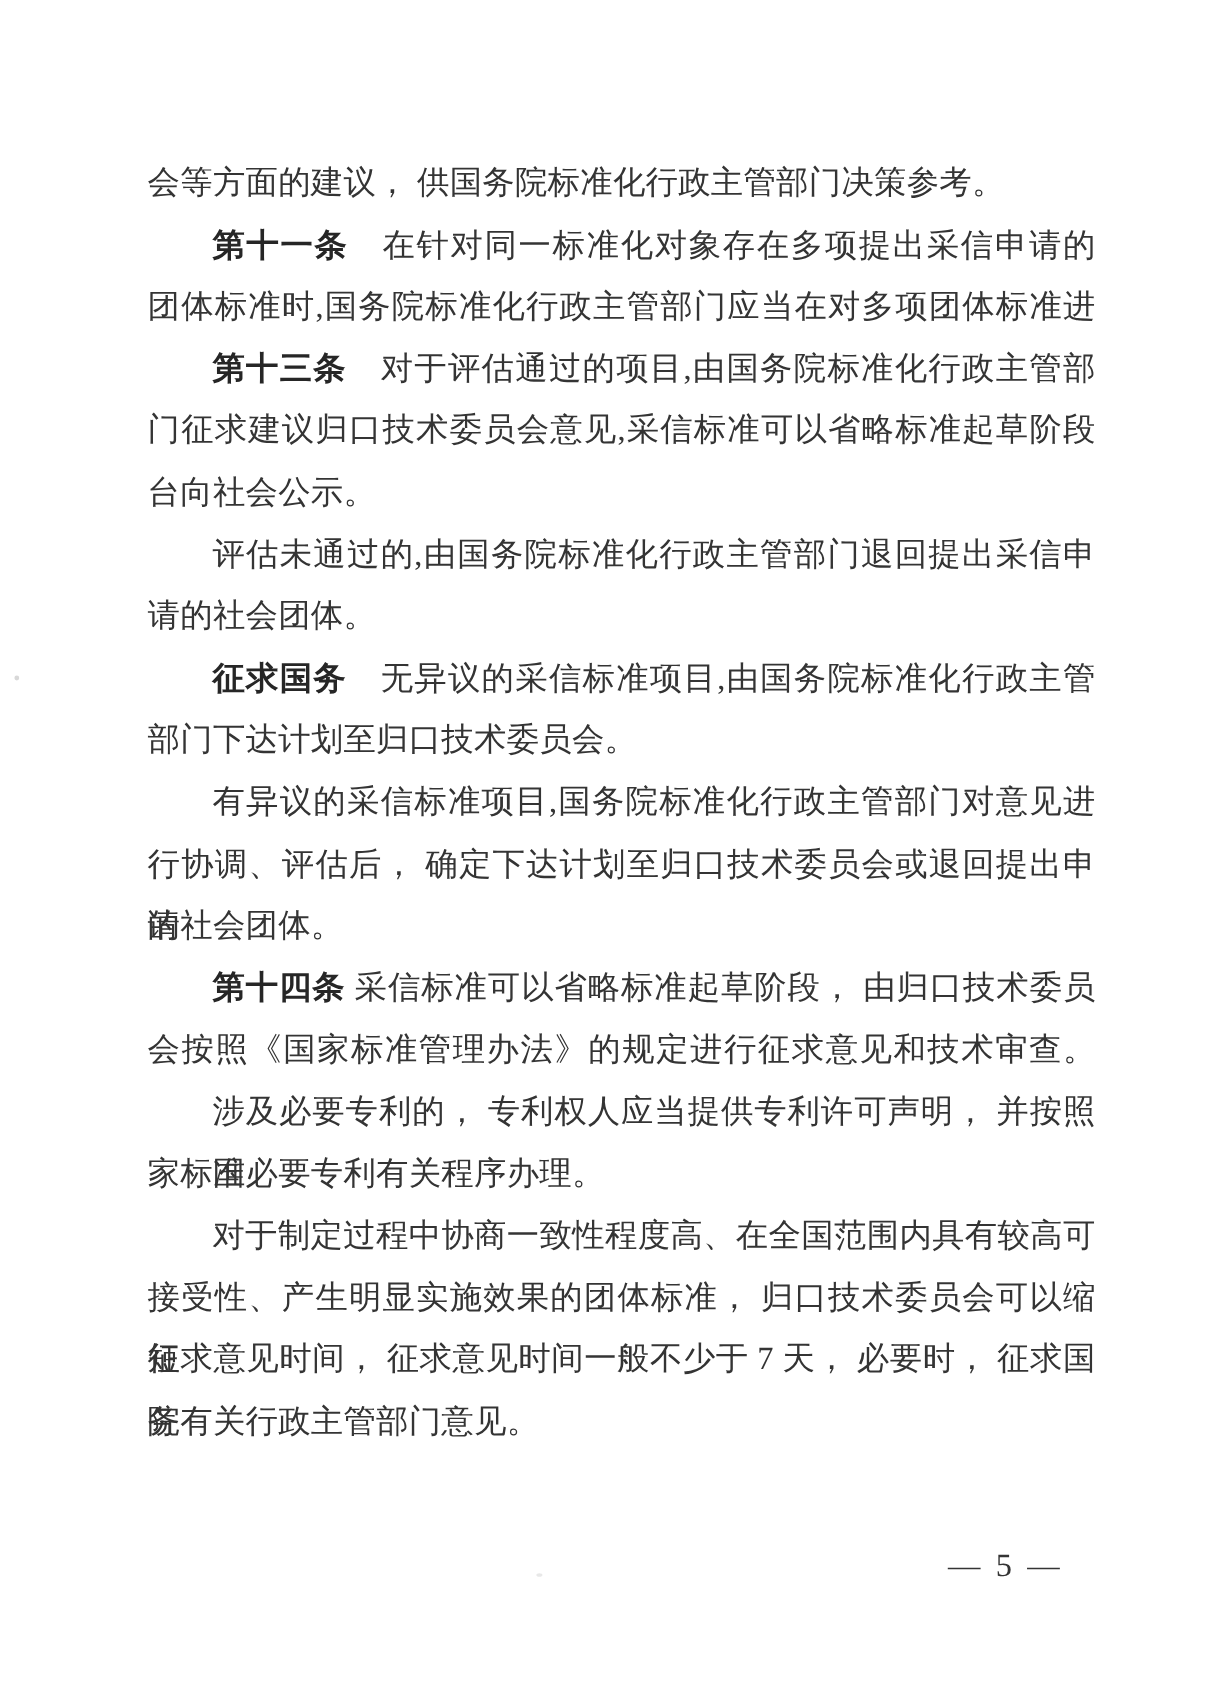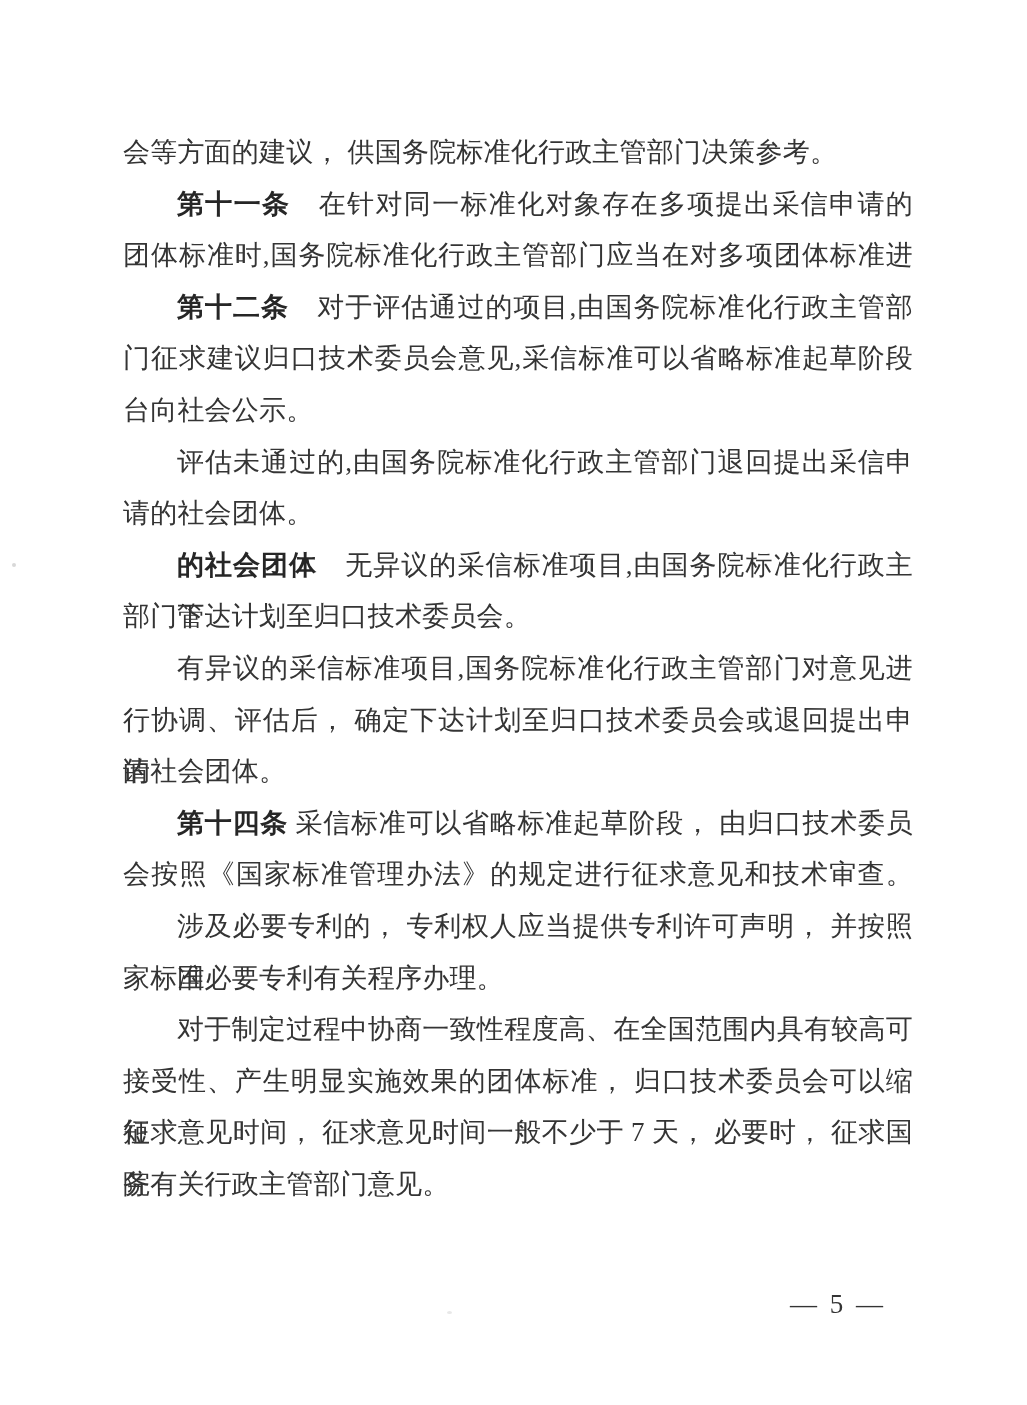--- a/index.html
+++ b/index.html
@@ -61,26 +61,26 @@
   #speck-2 { left: 447px; top: 1311px; width: 5px; height: 3px; opacity: .6; }
 </style>
 </head>
 <body>
 
 <div id="page" style="--page-bg: #ffffff; --text-color: #343434; --head-color: #262626;">
   <div id="doc-body">
       <div class="line">会等方面的建议， 供国务院标准化行政主管部门决策参考。</div>
       <div class="line fill indent"><span class="article-head">第十一条</span>　在针对同一标准化对象存在多项提出采信申请的</div>
       <div class="line fill">团体标准时,国务院标准化行政主管部门应当在对多项团体标准进</div>
-      <div class="line fill indent"><span class="article-head">第十二条</span>　对于评估通过的项目,由国务院标准化行政主管部</div>
+      <div class="line fill indent"><span class="article-head">第十三条</span>　对于评估通过的项目,由国务院标准化行政主管部</div>
       <div class="line fill">门征求建议归口技术委员会意见,采信标准可以省略标准起草阶段</div>
       <div class="line">台向社会公示。</div>
       <div class="line fill indent">评估未通过的,由国务院标准化行政主管部门退回提出采信申</div>
       <div class="line">请的社会团体。</div>
-      <div class="line fill indent"><span class="article-head">的社会团体</span>　无异议的采信标准项目,由国务院标准化行政主管</div>
+      <div class="line fill indent"><span class="article-head">征求国务</span>　无异议的采信标准项目,由国务院标准化行政主管</div>
       <div class="line">部门下达计划至归口技术委员会。</div>
       <div class="line fill indent">有异议的采信标准项目,国务院标准化行政主管部门对意见进</div>
       <div class="line fill">行协调、评估后， 确定下达计划至归口技术委员会或退回提出申请</div>
       <div class="line">的社会团体。</div>
       <div class="line fill indent"><span class="article-head">第十四条</span> 采信标准可以省略标准起草阶段， 由归口技术委员</div>
       <div class="line fill">会按照《国家标准管理办法》的规定进行征求意见和技术审查。</div>
       <div class="line fill indent">涉及必要专利的， 专利权人应当提供专利许可声明， 并按照国</div>
       <div class="line">家标准必要专利有关程序办理。</div>
       <div class="line fill indent">对于制定过程中协商一致性程度高、在全国范围内具有较高可</div>
       <div class="line fill">接受性、产生明显实施效果的团体标准， 归口技术委员会可以缩短</div>

